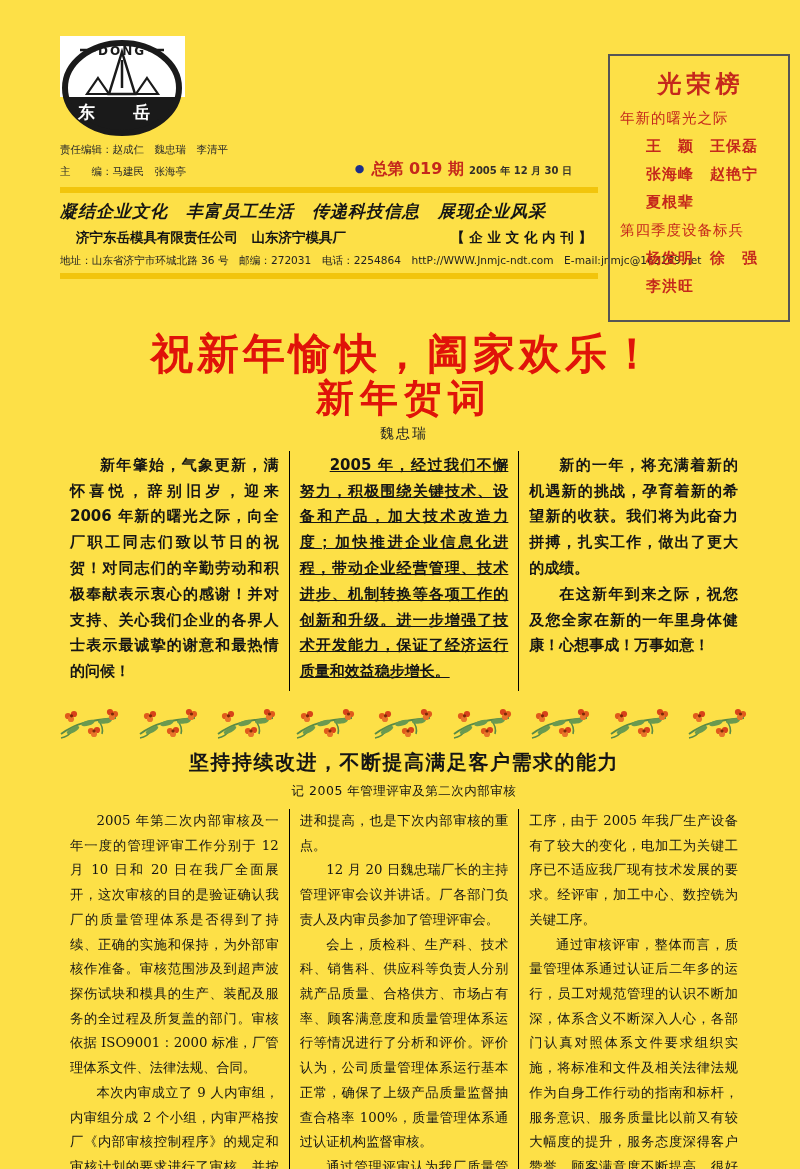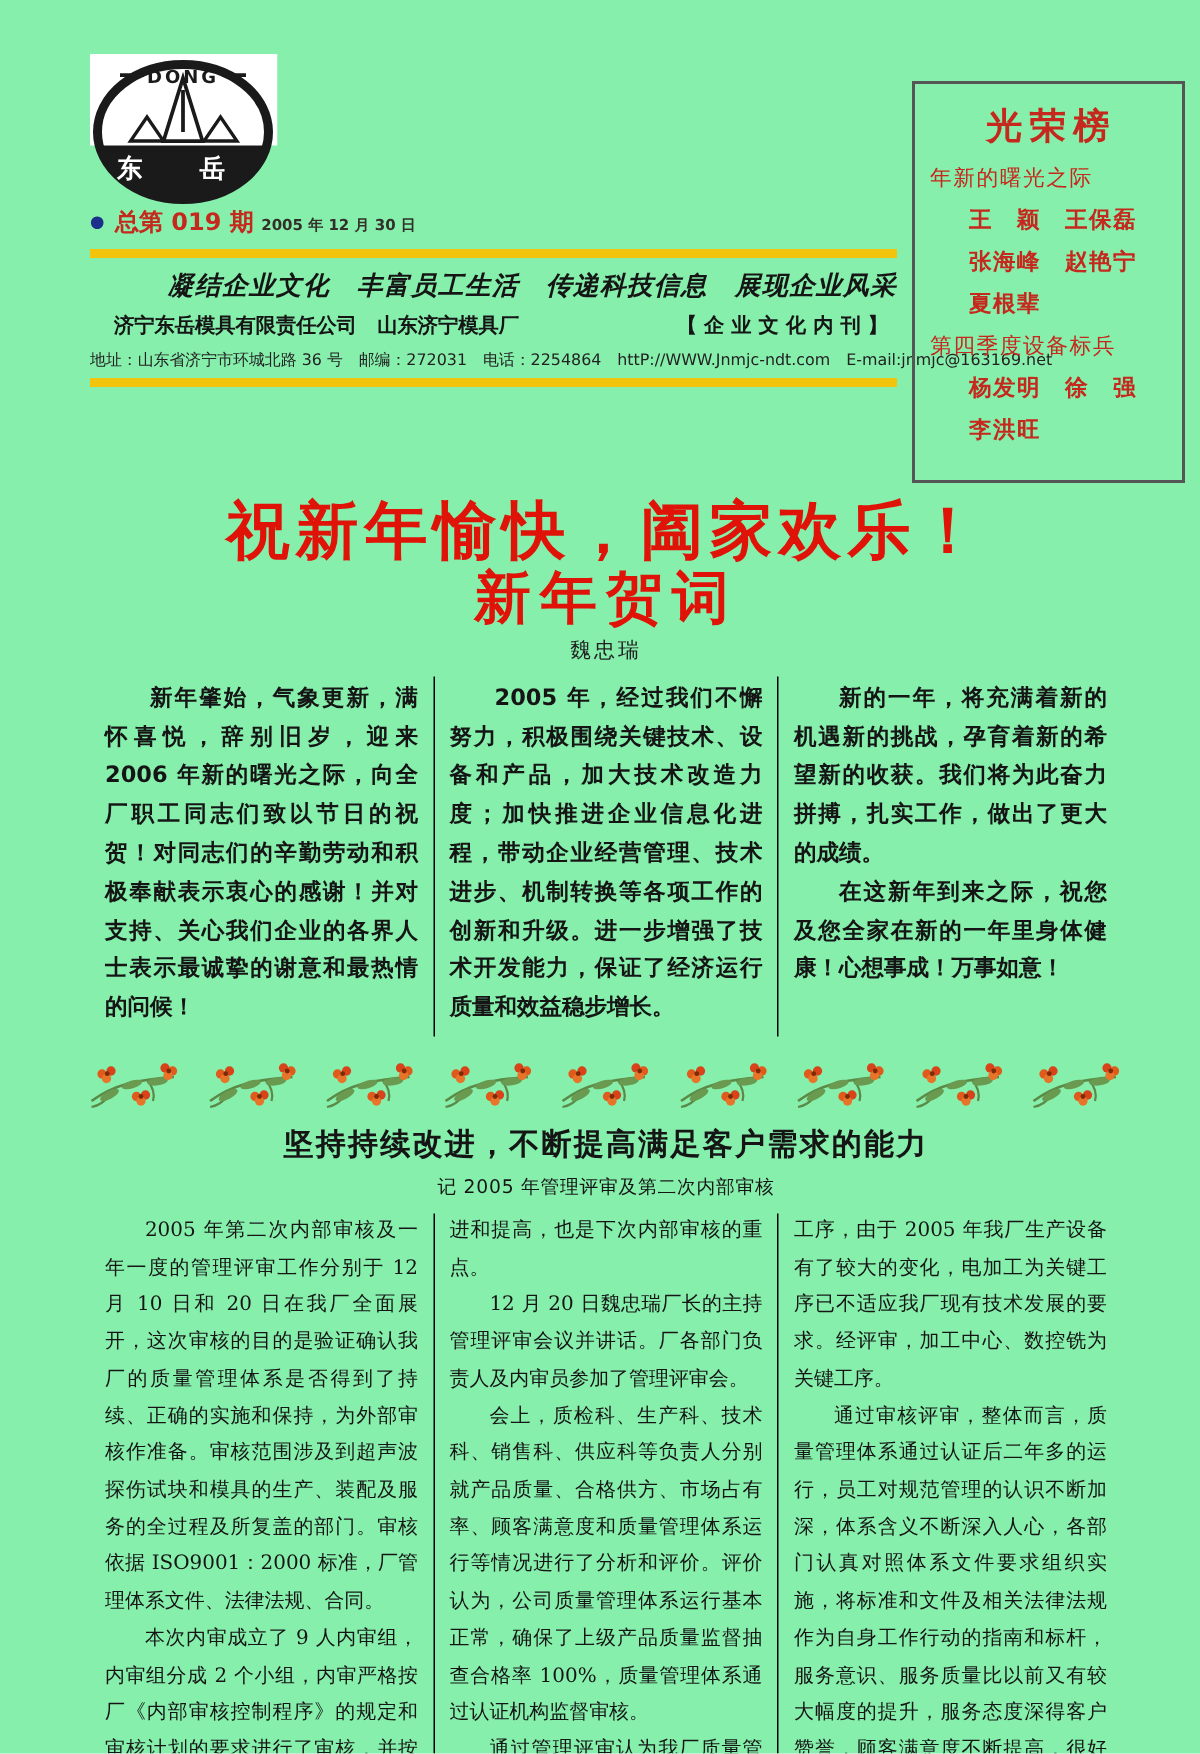--- a/index.html
+++ b/index.html
@@ -1,53 +1,53 @@
 <!DOCTYPE html>
 <html><head>
 <meta charset="utf-8">
 <style>
   * { margin:0; padding:0; box-sizing:border-box; }
   html,body { background:#eef1f3; }
   .page {
-    width:800px; height:1169px; margin:0 auto; background:#86efac;
+    width:800px; height:1169px; margin:0 auto; background:#fde047;
     font-family:"DejaVu Sans", sans-serif; color:#151515;
     position:relative; overflow:hidden;
   }
   
   .header { display:flex; padding:36px 10px 0 60px; gap:10px; }
   .header-left { flex:1; min-width:0; }
   .mast-row { display:flex; align-items:flex-start; height:110px; }
   .logo { width:125px; flex:0 0 125px; }
   .paper-title {
     flex:1; text-align:center; font-family:"DejaVu Serif", serif;
     color:#e01309; font-size:57px; font-weight:700; line-height:102px;
     letter-spacing:6px; white-space:nowrap;
   }
   .editors-issue { display:flex; justify-content:space-between; align-items:flex-end; margin-top:-8px; }
   .editors { font-size:10.5px; color:#2a2a2a; line-height:2.1; }
   .issue-line { font-size:16px; color:#c5281c; font-weight:600; padding:0 26px 2px 0; white-space:nowrap; }
   .issue-bullet { color:#1c2f8a; font-size:11px; margin-right:7px; vertical-align:2px; }
   .issue-date { font-size:10px; color:#33302a; margin-left:5px; font-weight:700; }
   .yellow-line { height:6px; background:#f2c50c; margin:5px 0; }
-  .slogan { font-style:italic; font-weight:700; font-size:17px; text-align:right; letter-spacing:1px; margin:7px 0 3px; white-space:nowrap; }
+  .slogan { font-style:italic; font-weight:700; font-size:17px; text-align:left; letter-spacing:1px; margin:7px 0 3px; white-space:nowrap; }
   .company-row { display:flex; justify-content:space-between; font-weight:700; font-size:13.5px; padding:3px 6px 0 16px; white-space:nowrap; }
   .address { font-size:10.6px; margin:7px 0 5px; white-space:nowrap; color:#222; }
   
   .honor-box { width:182px; flex:0 0 182px; border:2px solid #555; margin-top:18px; height:268px; padding:10px 6px 8px 10px; color:#c5281c; }
   .honor-title { font-size:24px; font-weight:700; text-align:center; letter-spacing:5px; margin:2px 0 9px; }
   .honor-heading { font-size:14.5px; margin:6px 0 2px; letter-spacing:1px; }
   .honor-name { font-size:15px; font-weight:700; padding-left:26px; margin:9px 0; letter-spacing:1px; white-space:nowrap; }
   
   .greeting { margin:8px 52px 0 60px; }
   .g-head1 { font-family:"DejaVu Serif", serif; color:#e01309; font-size:42px; font-weight:600; text-align:center; letter-spacing:4px; line-height:1.12; white-space:nowrap; }
   .g-head2 { font-family:"DejaVu Serif", serif; color:#e01309; font-size:38px; font-weight:600; text-align:center; letter-spacing:6px; line-height:1.1; }
   .g-author { text-align:center; font-size:14px; color:#222; margin:6px 0 8px; letter-spacing:2px; }
   .g-cols { display:flex; align-items:stretch; }
   .g-col { flex:1; padding:2px 10px 6px; font-weight:700; font-size:15px; line-height:1.72; text-align:justify; }
-  .g-col.mid { border-left:1.6px solid #000; border-right:1.6px solid #000; }
+  .g-col.mid { border-left:1.6px solid #000; border-right:1.6px solid #000;text-decoration:underline; }
   .g-col p { text-indent:2em; }
   
   .flower-divider { margin:16px 52px 0 58px; display:flex; justify-content:space-between; align-items:center; }
   
   .article { margin:2px 52px 0 60px; }
   .a-head { text-align:center; font-weight:700; font-size:20px; letter-spacing:1.5px; margin-top:8px; white-space:nowrap; }
   .a-sub { text-align:center; font-size:12.5px; margin:7px 0 9px; letter-spacing:0.5px; }
   .a-cols { display:flex; align-items:stretch; }
   .a-col { flex:1; padding:0 10px; font-family:"DejaVu Serif", serif; font-size:13.3px; line-height:1.86; text-align:justify; }
   .a-col.mid { border-left:1.6px solid #000; border-right:1.6px solid #000; }
@@ -74,20 +74,24 @@
             <path d="M62,16 L75,58 L49,58 Z" fill="#fff" stroke="#1a1a1a" stroke-width="2.5"></path>
             <line x1="62" y1="24" x2="62" y2="52" stroke="#1a1a1a" stroke-width="2.5"></line>
             <path d="M38,42 L49,58 L27,58 Z" fill="#fff" stroke="#1a1a1a" stroke-width="2.2"></path>
             <path d="M87,42 L98,58 L76,58 Z" fill="#fff" stroke="#1a1a1a" stroke-width="2.2"></path>
             <text x="62" y="82" text-anchor="middle" font-size="17" font-weight="bold" letter-spacing="16" fill="#ffffff" font-family="DejaVu Sans, sans-serif">东 岳</text>
           </svg>
         </div>
       </div>
 
       <div class="editors-issue">
+        <div class="editors">
+          <div>责任编辑：赵成仁　魏忠瑞　李清平</div>
+          <div>主　　编：马建民　张海亭</div>
+        </div>
         <div class="issue-line">
           <span class="issue-bullet">●</span><span>总第 019 期</span><span class="issue-date">2005 年 12 月 30 日</span>
         </div>
       </div>
 
       <div class="yellow-line"></div>
       <div class="slogan">凝结企业文化　丰富员工生活　传递科技信息　展现企业风采</div>
       <div class="company-row">
         <span>济宁东岳模具有限责任公司　山东济宁模具厂</span>
         <span>【 企 业 文 化 内 刊 】</span>

